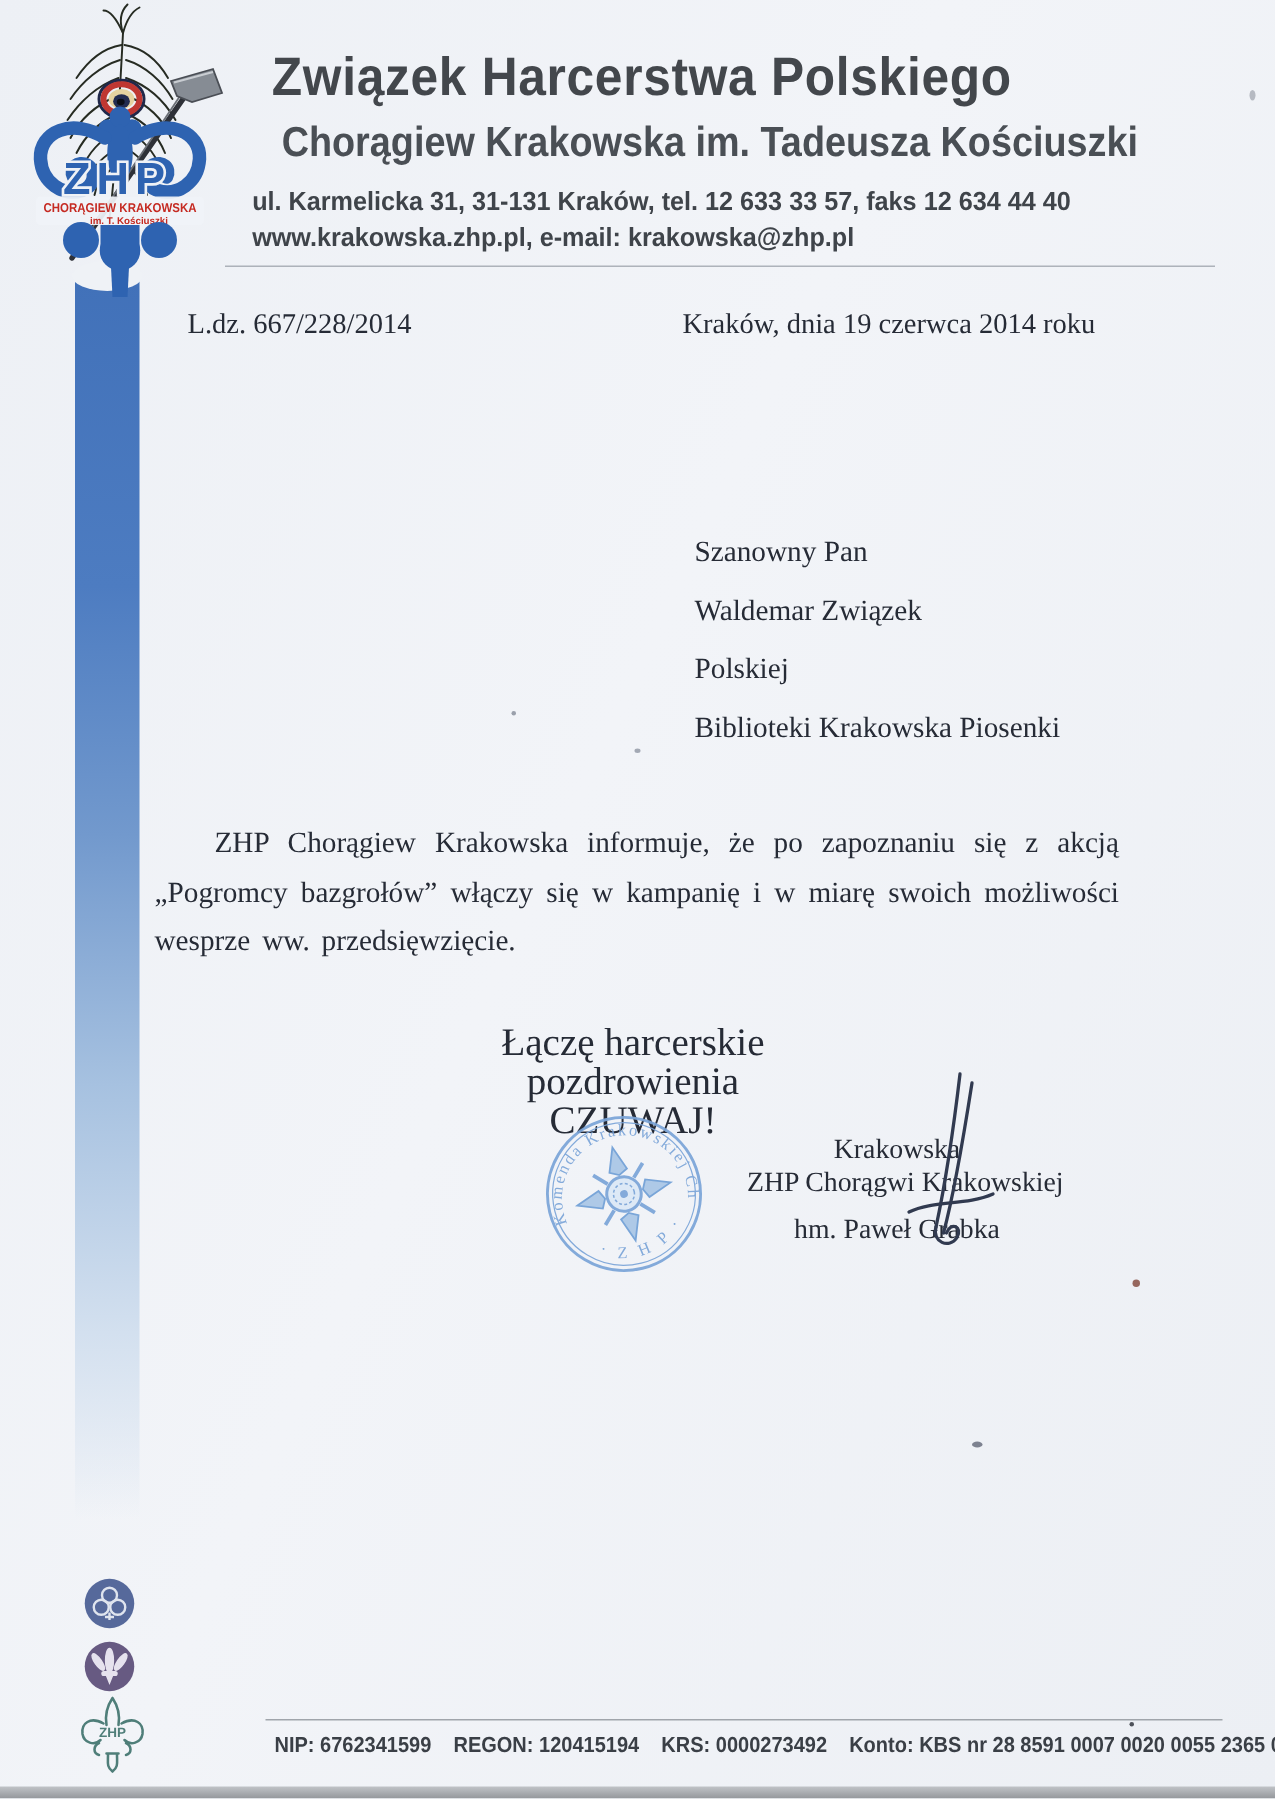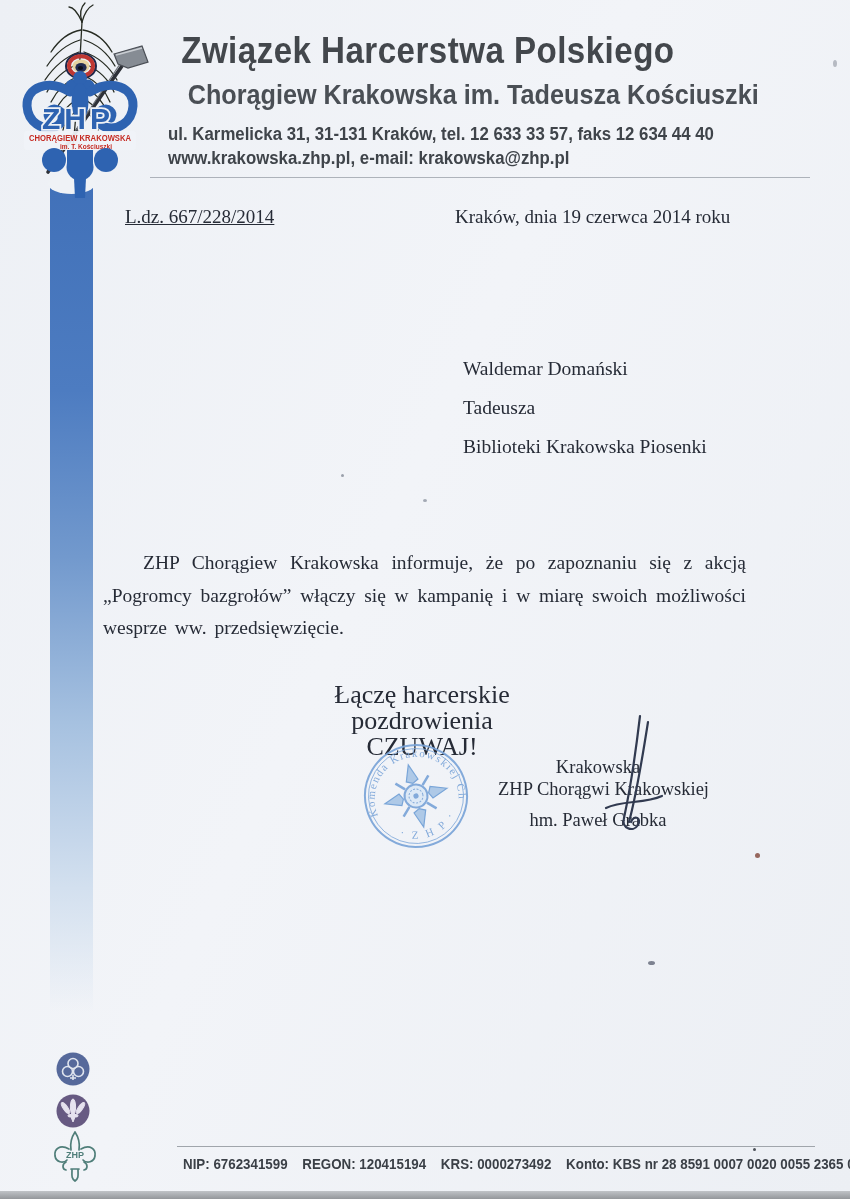--- a/index.html
+++ b/index.html
@@ -19,21 +19,21 @@
   .hdr .addr  { font-family:"Liberation Sans",sans-serif; font-weight:bold; font-size:17.5px; color:#3f444a; margin-top:13px; transform:scaleX(.96); transform-origin:center; white-space:nowrap; }
   .hdr .web   { font-family:"Liberation Sans",sans-serif; font-weight:bold; font-size:17.5px; color:#3f444a; margin-top:3px; transform:scaleX(.96); transform-origin:center; white-space:nowrap; }
   .hdr-rule { position:absolute; left:150px; top:177px; width:660px; border-top:1px solid rgba(118,126,137,.55); }
   
   .stripe { position:absolute; left:50px; top:183px; width:43px; height:830px;
     background:linear-gradient(180deg,#4171b9 0%,#4d7cc1 25%,#7299cd 45%,#a6c1e0 65%,#d3e0ef 85%,rgba(238,241,246,0) 100%); }
   .stripe::before { content:""; position:absolute; left:-2px; top:-9px; width:47px; height:20px; background:#eff2f6; border-radius:50%; }
   .logo { position:absolute; left:8px; top:0; }
   
   .refrow  { position:absolute; top:206px; left:0; width:100%; font-size:19px; }
-  .refno   { position:absolute; left:125px; top:0; white-space:nowrap;text-decoration:underline; }
+  .refno   { position:absolute; left:125px; top:0; white-space:nowrap; }
   .refdate { position:absolute; left:455px; top:0; white-space:nowrap; }
   .recipient { position:absolute; left:463px; top:349px; font-size:19.5px; line-height:39px; }
   .bodytext { position:absolute; left:103px; top:547px; width:643px; font-size:19.5px; line-height:32.5px;
     text-align:justify; text-indent:40px; word-spacing:3px;font-family:Liberation Serif, serif; }
   .closing { position:absolute; left:272px; top:682px; width:300px; text-align:center; font-size:26px; line-height:26px; }
   .sig { position:absolute; left:498px; top:756px; width:200px; text-align:center; font-size:18.5px; line-height:22px; }
   .sig .name { margin-top:9px; }
   .sig div { white-space:nowrap; }
   .stamp { position:absolute; left:350px; top:738px; opacity:.92; }
   .sign-ink { position:absolute; left:596px; top:708px; }
@@ -122,22 +122,23 @@
     <div class="web">www.krakowska.zhp.pl, e-mail: krakowska@zhp.pl</div>
   </div>
   <div class="hdr-rule"></div>
 
   <div class="refrow">
     <span class="refno">L.dz. 667/228/2014</span>
     <span class="refdate">Kraków, dnia 19 czerwca 2014 roku</span>
   </div>
 
   <div class="recipient">
-    <div>Waldemar Domański</div>
-    <div>Tadeusza</div>
+    <div>Szanowny Pan</div>
+    <div>Waldemar Związek</div>
+    <div>Polskiej</div>
     <div>Biblioteki Krakowska Piosenki</div>
   </div>
 
   <p class="bodytext">ZHP Chorągiew Krakowska informuje, że po zapoznaniu się z akcją „Pogromcy bazgrołów” włączy się w kampanię i w miarę swoich możliwości wesprze ww. przedsięwzięcie.</p>
 
   <div class="closing">
     <div>Łączę harcerskie pozdrowienia</div>
     <div>CZUWAJ!</div>
   </div>
 

